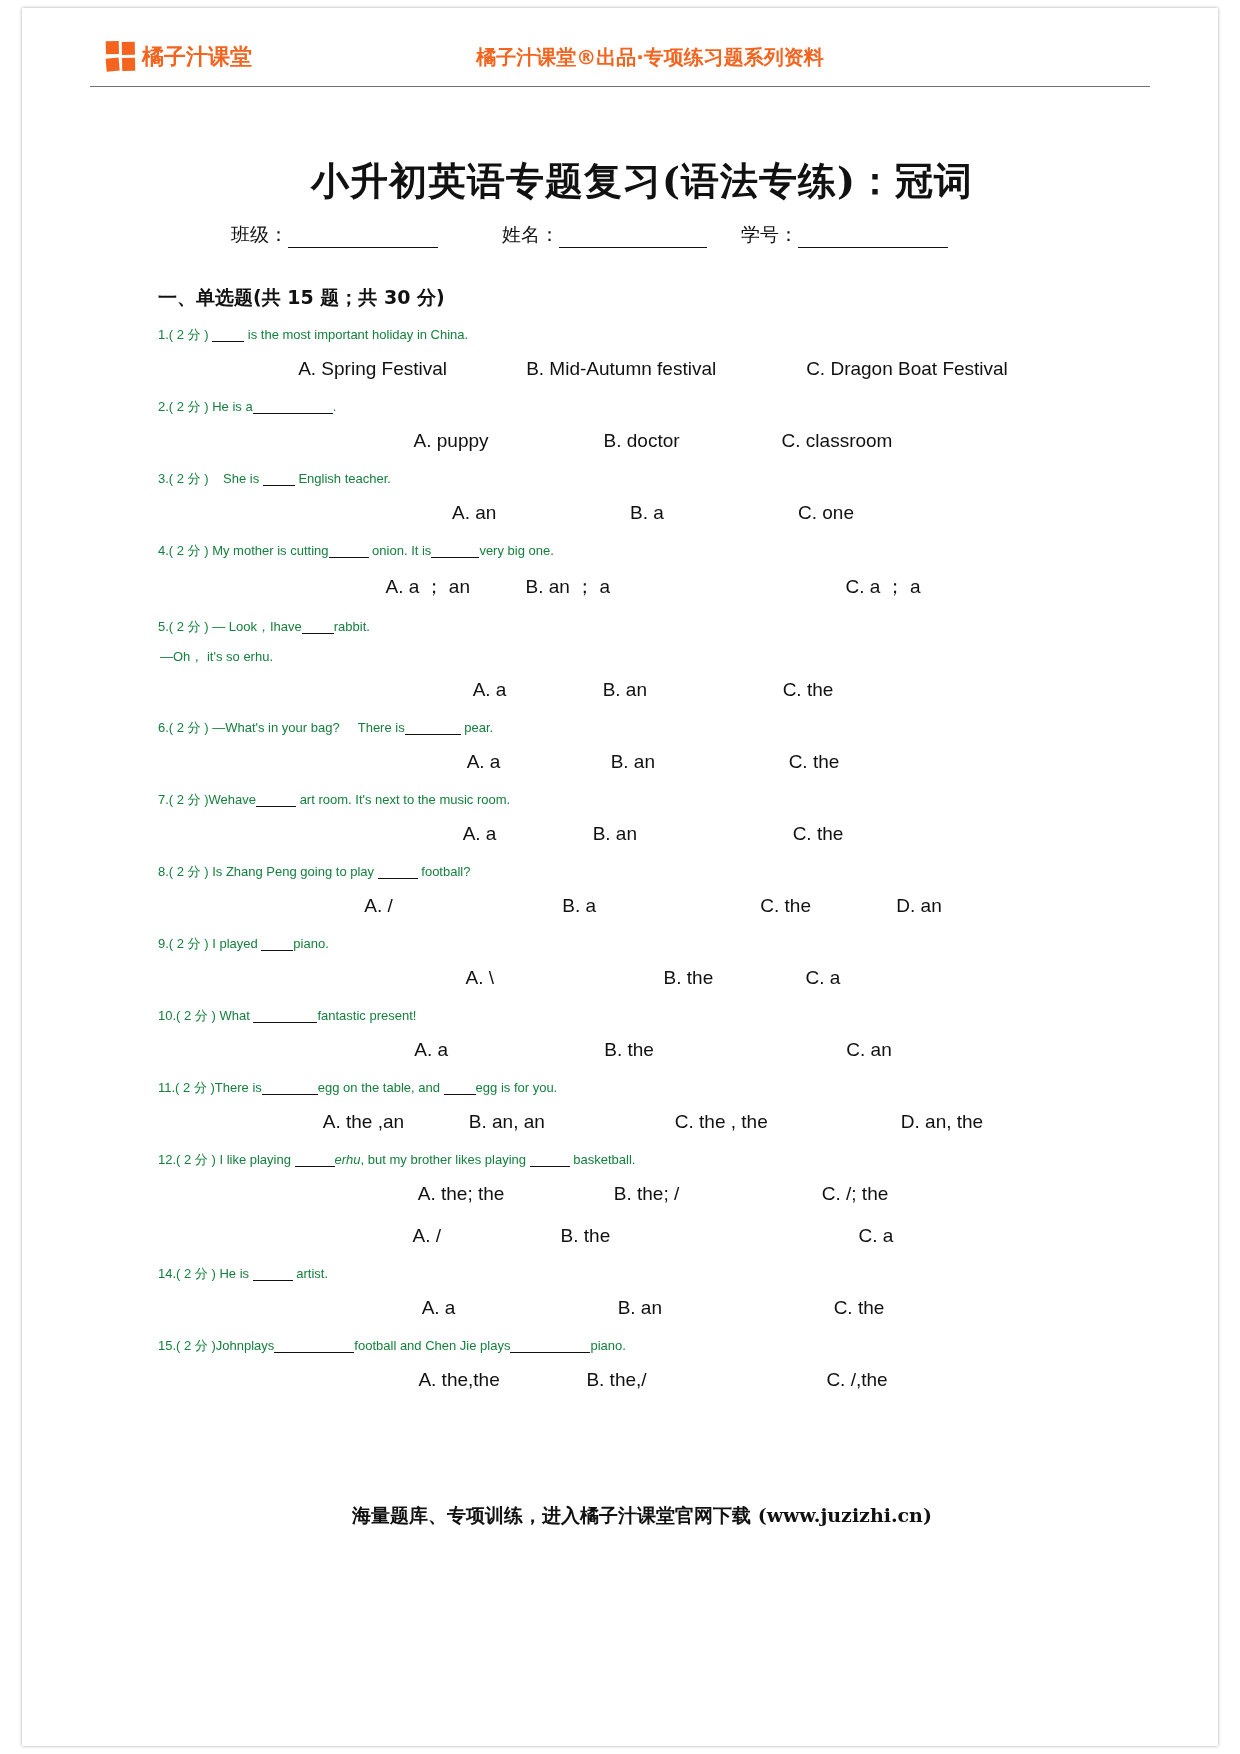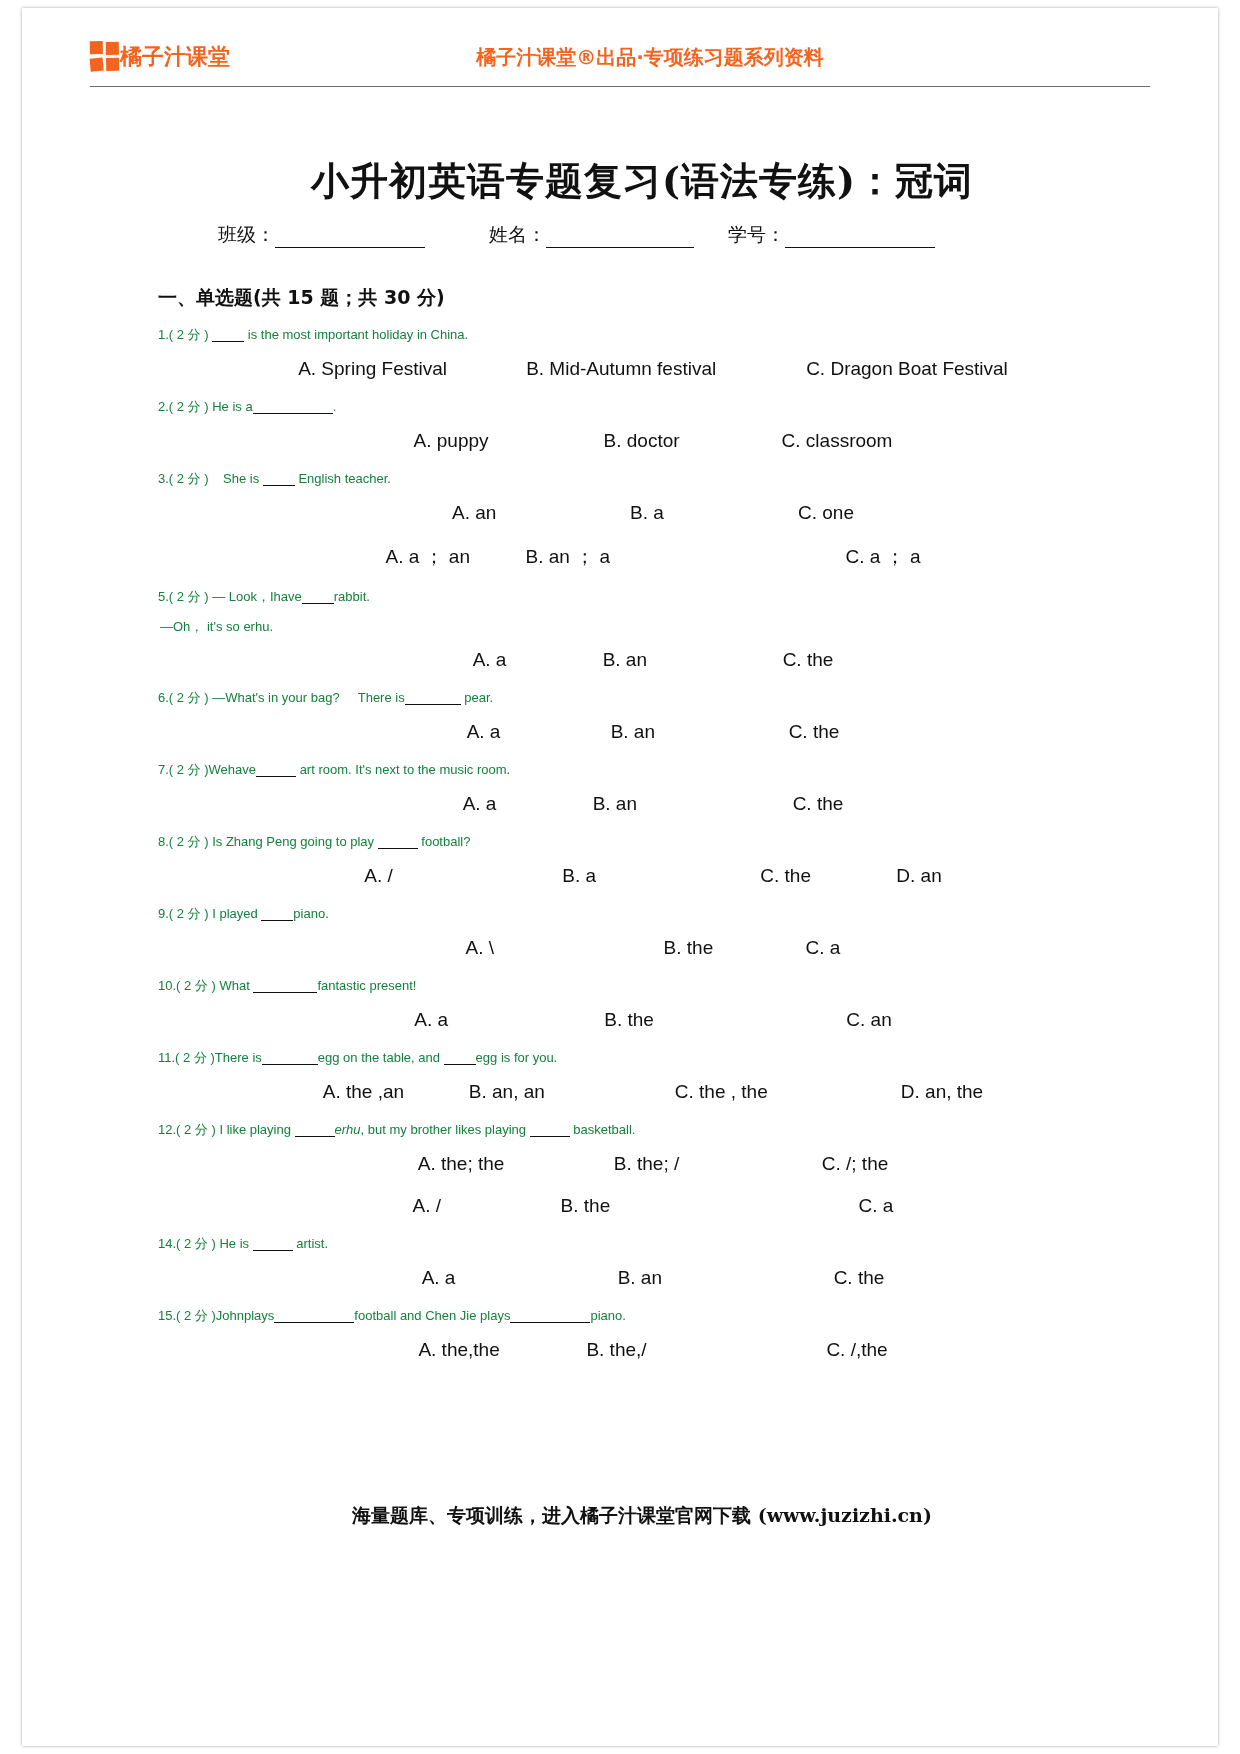--- a/index.html
+++ b/index.html
@@ -31,25 +31,25 @@
   
   .header {
     position: absolute;
     left: 68px;
     top: 22px;
     width: 1060px;
     height: 62px;
   }
   .brand {
     position: absolute;
-    left: 0;
+    left: 16px;
     top: 12px;
     display: flex;
     align-items: center;
-    gap: 0;
+    gap: 6px;
   }
   .logo-mark {
     width: 30px;
     height: 30px;
     display: grid;
     grid-template-columns: 13px 13px;
     grid-template-rows: 13px 13px;
     gap: 3px;
     transform: rotate(-1deg);
   }
@@ -97,21 +97,21 @@
     text-align: center;
     font-family: "DejaVu Serif", serif;
     font-size: 38px;
     font-weight: 700;
     letter-spacing: 1px;
     color: #111;
     white-space: nowrap;
   }
   .meta-row {
     position: absolute;
-    left: 196px;
+    left: 209px;
     top: 214px;
     width: 730px;
     display: flex;
     align-items: flex-end;
     font-family: "DejaVu Serif", serif;
     font-size: 19px;
     color: #111;
   }
   .meta-item { display: flex; align-items: flex-end; white-space: nowrap; }
   .meta-label { font-weight: 400; }
@@ -238,20 +238,21 @@
           <span class="opt" style="width: 190px;">A. puppy</span>
           <span class="opt" style="width: 178px;">B. doctor</span>
           <span class="opt">C. classroom</span>
         </div>
         <div class="qline qstem">3.( 2 分 )&nbsp;&nbsp;&nbsp;&nbsp;She is <span class="blank" style="width:32px"></span> English teacher.</div>
         <div class="opts">
           <span class="opt" style="width: 178px;">A. an</span>
           <span class="opt" style="width: 168px;">B. a</span>
           <span class="opt">C. one</span>
         </div>
+        <div class="qline qstem">4.( 2 分 ) My mother is cutting<span class="blank" style="width:40px"></span> onion. It is<span class="blank" style="width:48px"></span>very big one.</div>
         <div class="opts">
           <span class="opt" style="width: 140px;">A. a ； an</span>
           <span class="opt" style="width: 320px;">B. an ； a</span>
           <span class="opt">C. a ； a</span>
         </div>
         <div class="qline qstem">5.( 2 分 ) — Look，Ihave<span class="blank" style="width:32px"></span>rabbit.</div>
         <div class="qline qcont">—Oh， it's so erhu.</div>
         <div class="opts">
           <span class="opt" style="width: 130px;">A. a</span>
           <span class="opt" style="width: 180px;">B. an</span>

